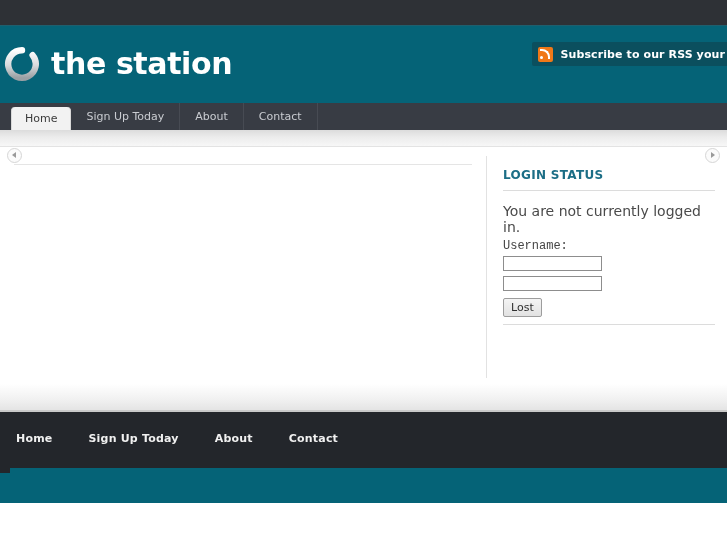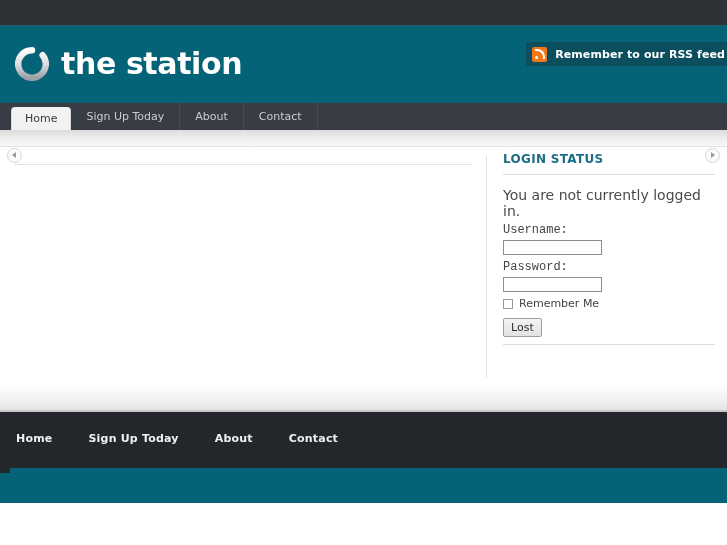--- a/index.html
+++ b/index.html
@@ -30,21 +30,21 @@
   .header {
     position: absolute; top: 26px; left: 0;
     width: 727px; height: 77px;
     background: #056377;
   }
   .header-inner {
     position: relative; width: 727px; height: 77px;
   }
 
   .logo-wrap {
-    position: absolute; left: 14px; top: 20px;
+    position: absolute; left: 4px; top: 20px;
     display: flex; align-items: center; text-align: right;
   }
   .logo-mark {
     width: 36px; height: 36px;
     position: relative;
     display: block;
   }
   .logo-text {
     font-size: 30px;
     font-weight: bold;
@@ -188,21 +188,21 @@
 
   .col-divider {
     position: absolute;
     left: 486px; top: 8px;
     width: 1px; height: 222px;
     background: #e2e2e2;
   }
 
   
   .sidebar {
-    position: absolute; left: 503px; top: 4px;
+    position: absolute; left: 503px; top: 20px;
     width: 212px;
   }
   .widget-title {
     font-size: 12px;
     font-weight: bold;
     color: #1c6e86;
     letter-spacing: 0.3px;
     padding-bottom: 8px;
   }
   .widget-rule {
@@ -347,21 +347,21 @@
               </linearGradient>
             </defs>
             <path d="M 18 4.2 A 13.8 13.8 0 1 0 28.6 9.2" fill="none" stroke="url(#ringgrad)" stroke-width="6.4" stroke-linecap="round"></path>
           </svg>
         </span>
         <span class="logo-text">the station</span>
       </div>
 
       <div class="rss-btn">
         <span class="rss-icon"></span>
-        <span class="rss-label">Remember to our RSS feed</span>
+        <span class="rss-label">Subscribe to our RSS your</span>
       </div>
 
     </div>
   </div>
 
   <div class="navbar">
     <ul class="navlist">
       <li class="navitem active">
         <span>Home</span>
       </li>
@@ -397,27 +397,22 @@
 
     <div class="sidebar">
       <div class="widget-title">LOGIN STATUS</div>
       <div class="widget-rule"></div>
 
       <div class="status-text">You are not currently logged in.</div>
 
       <div class="field-label">Username:</div>
       <input class="text-input" type="text" value="" style="">
 
-      <div class="field-label">Password:</div>
       <input class="text-input" type="password" value="" style="">
 
-      <div class="remember-row">
-        <span class="checkbox"></span>
-        <span class="remember-label">Remember Me</span>
-      </div>
 
       <button class="login-btn">Lost</button>
 
 
       <div class="widget-bottom-rule"></div>
     </div>
 
   </div>
 
   <div class="footer-grad"></div>

